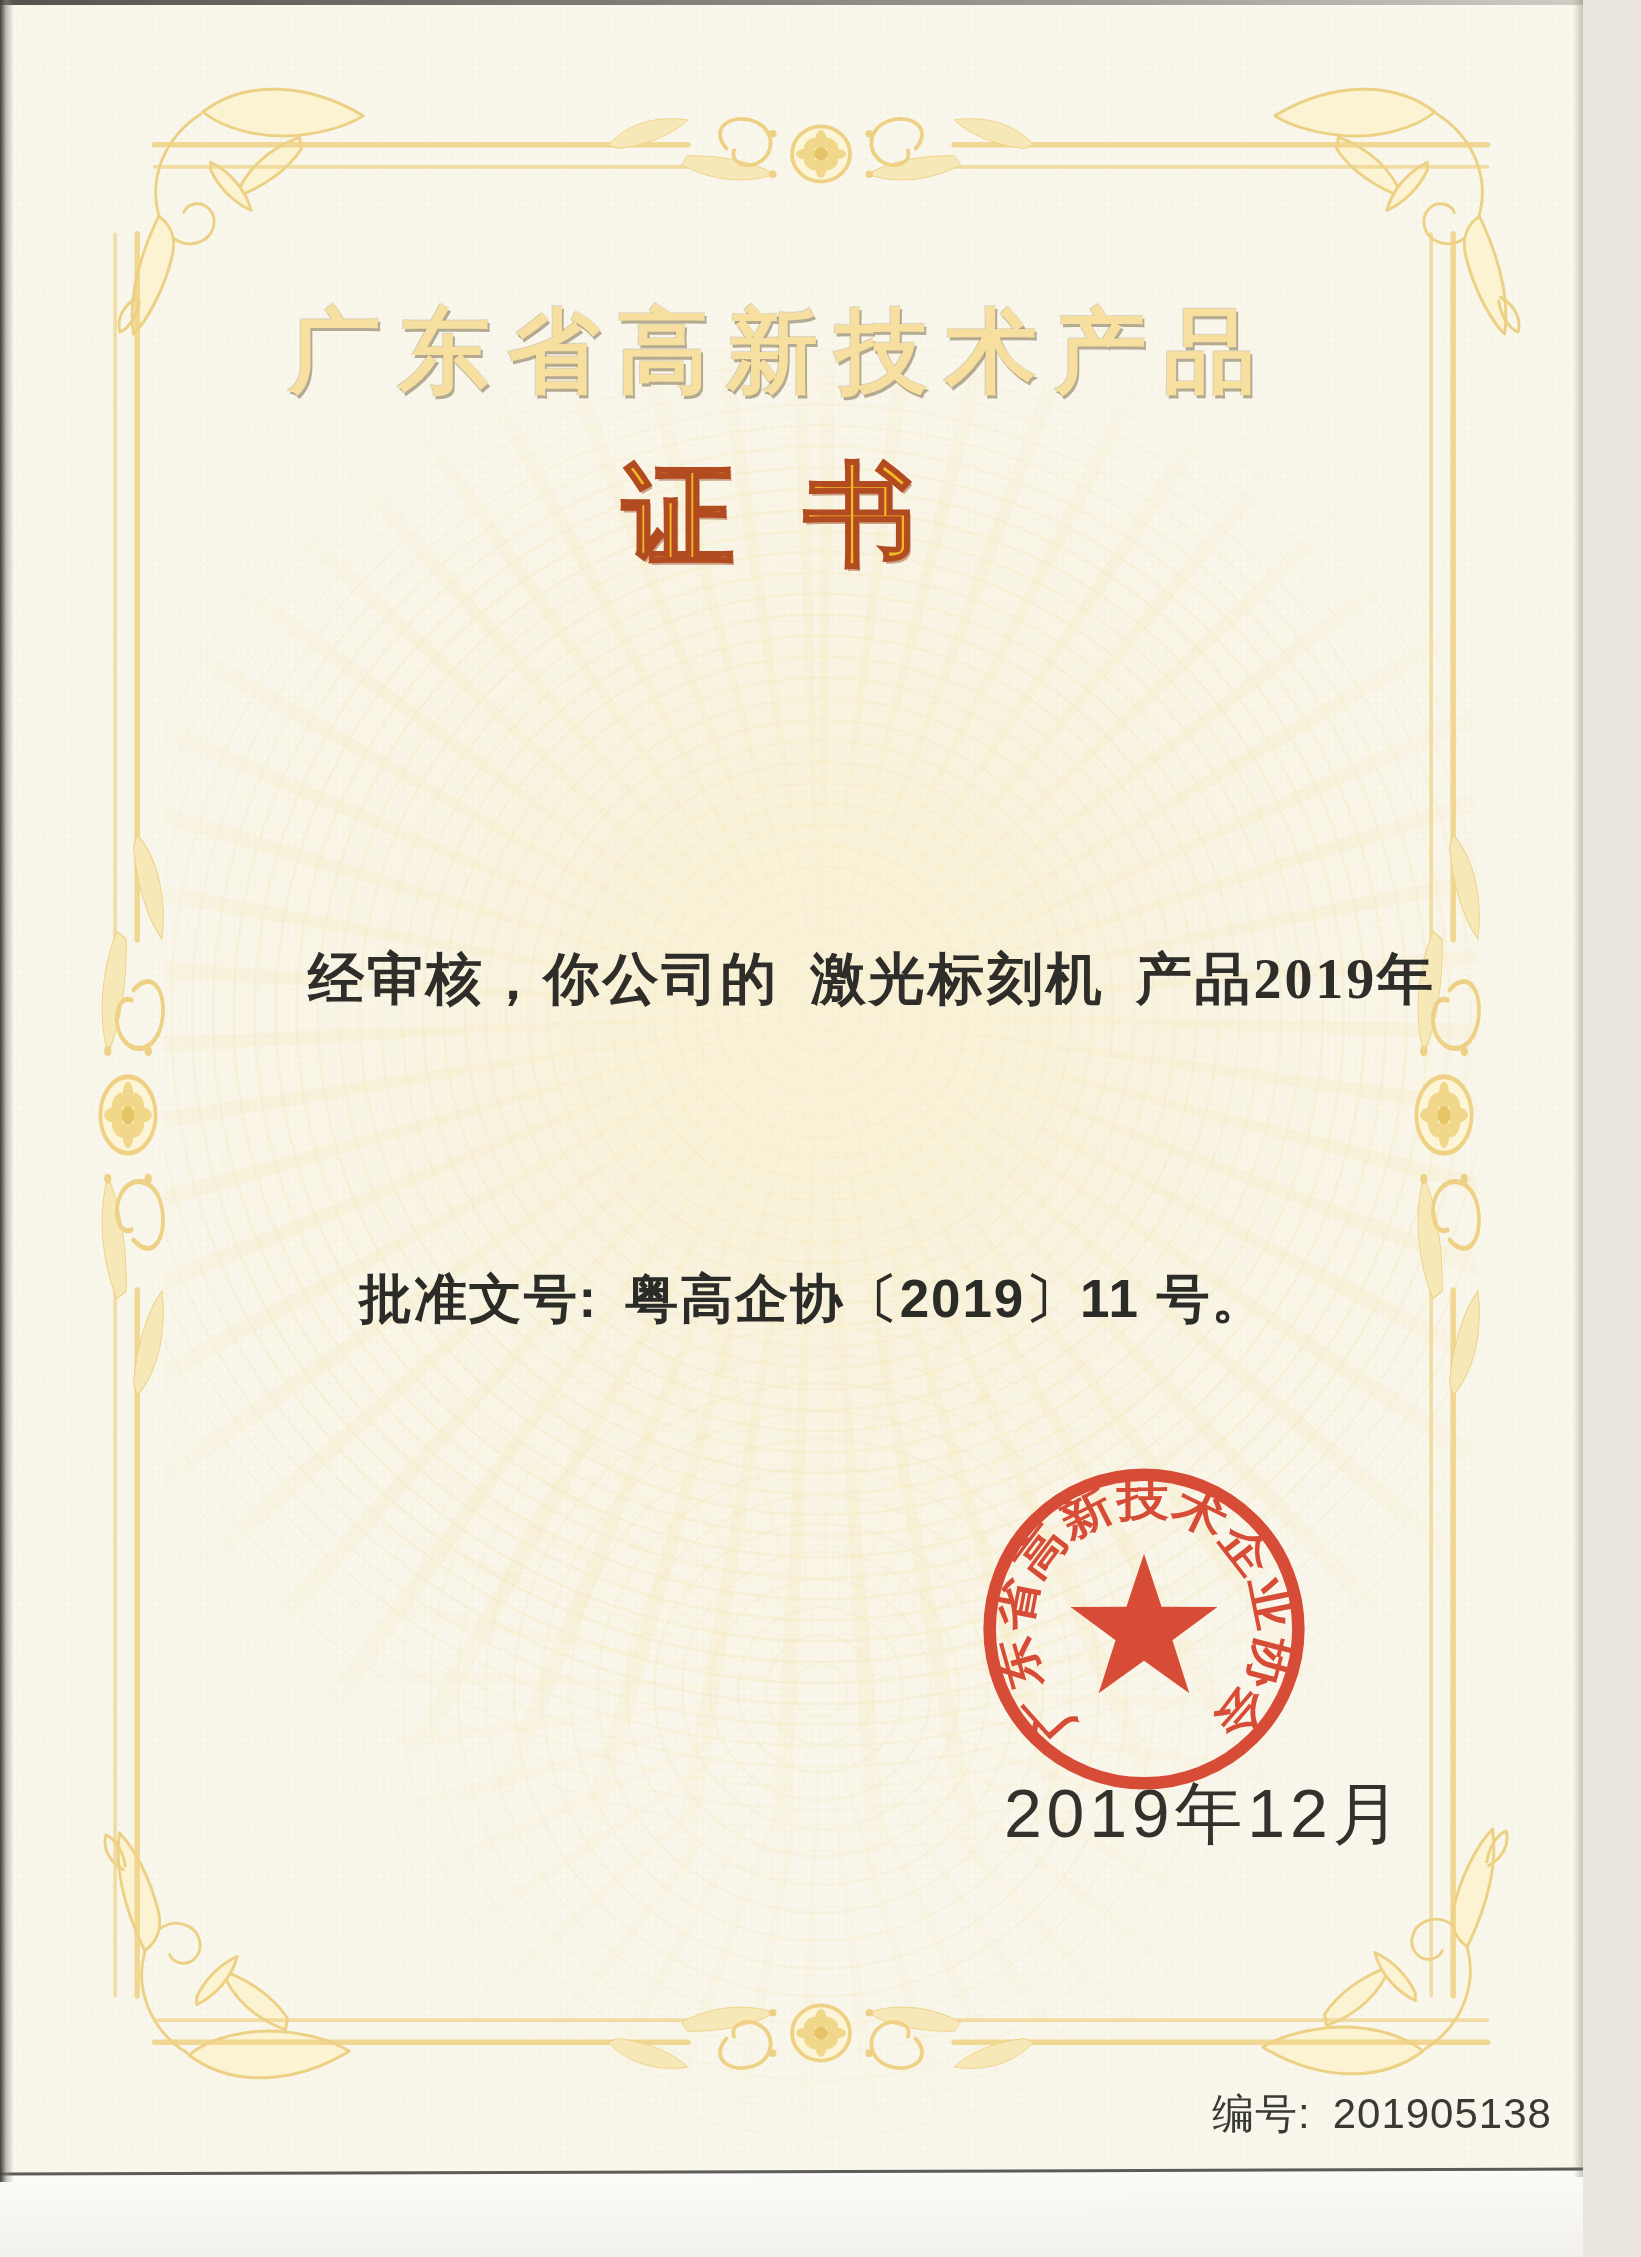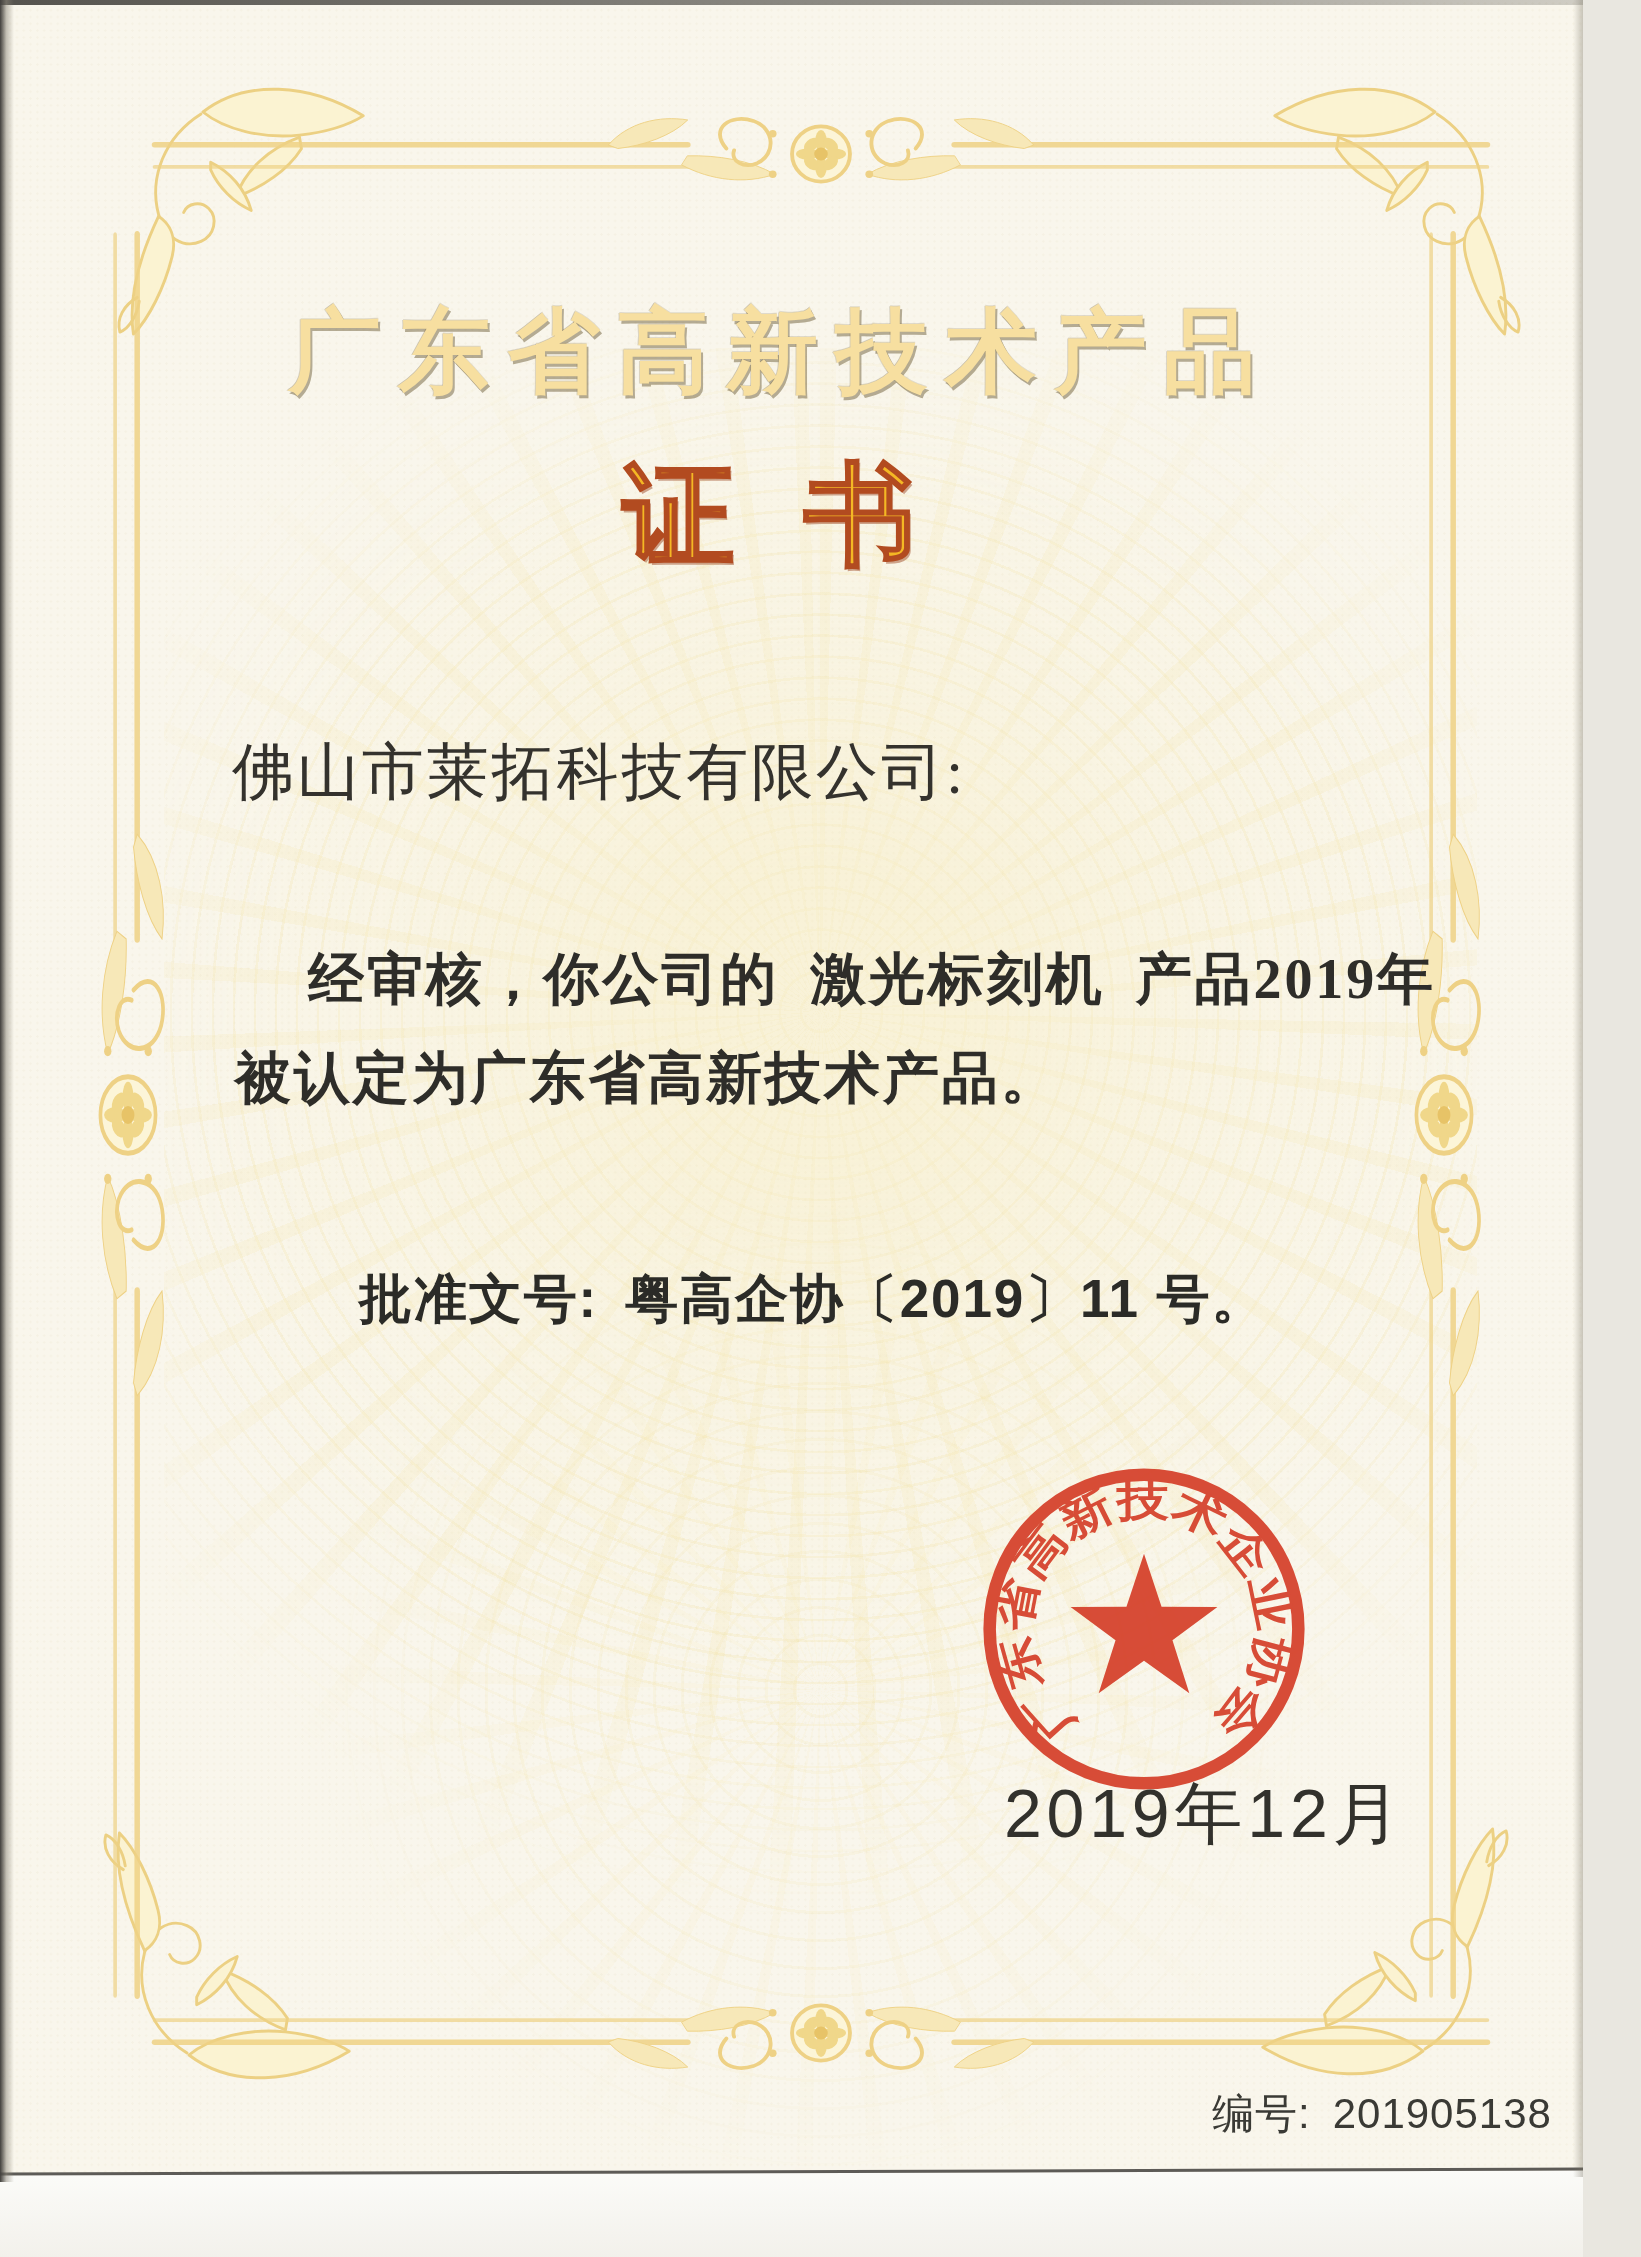--- a/index.html
+++ b/index.html
@@ -178,24 +178,22 @@
     </div>
   <div class="edge right">
     <svg viewBox="0 0 1400 100" preserveAspectRatio="none">
         <use href="#edgeOrnament"></use>
       </svg>
     </div>
 
   <div class="abs hei title">广东省高新技术产品</div>
   <div class="abs kai subtitle">证书</div>
 
-  <div class="abs kai recipient">佛山市莱拓科技有限公司:</div>
 
   <div class="abs kai bodyline body1"><span>经审核，你公司的</span><span class="gapspan">激光标刻机</span><span>产品2019年</span></div>
-  <div class="abs kai bodyline body2">被认定为广东省高新技术产品。</div>
 
   <div class="abs hei boldline approval"><span>批准文号:</span><span class="val-gap">粤高企协〔2019〕11 号。</span></div>
 
 
   <div class="seal">
     <svg viewBox="0 0 340 340">
       <circle cx="170" cy="170" r="160" fill="none" stroke="#d5402a" stroke-width="13"></circle>
       <polygon fill="#d5402a" points="170,92 188.2,146.9 246.1,147.3 199.5,181.6 217,236.7 170,203 123,236.7 140.5,181.6 93.9,147.3 151.8,146.9"></polygon>
       <defs>
         <path id="sealArc" d="M 102.3 266.7 A 118 118 0 1 1 237.7 266.7" fill="none"></path>

